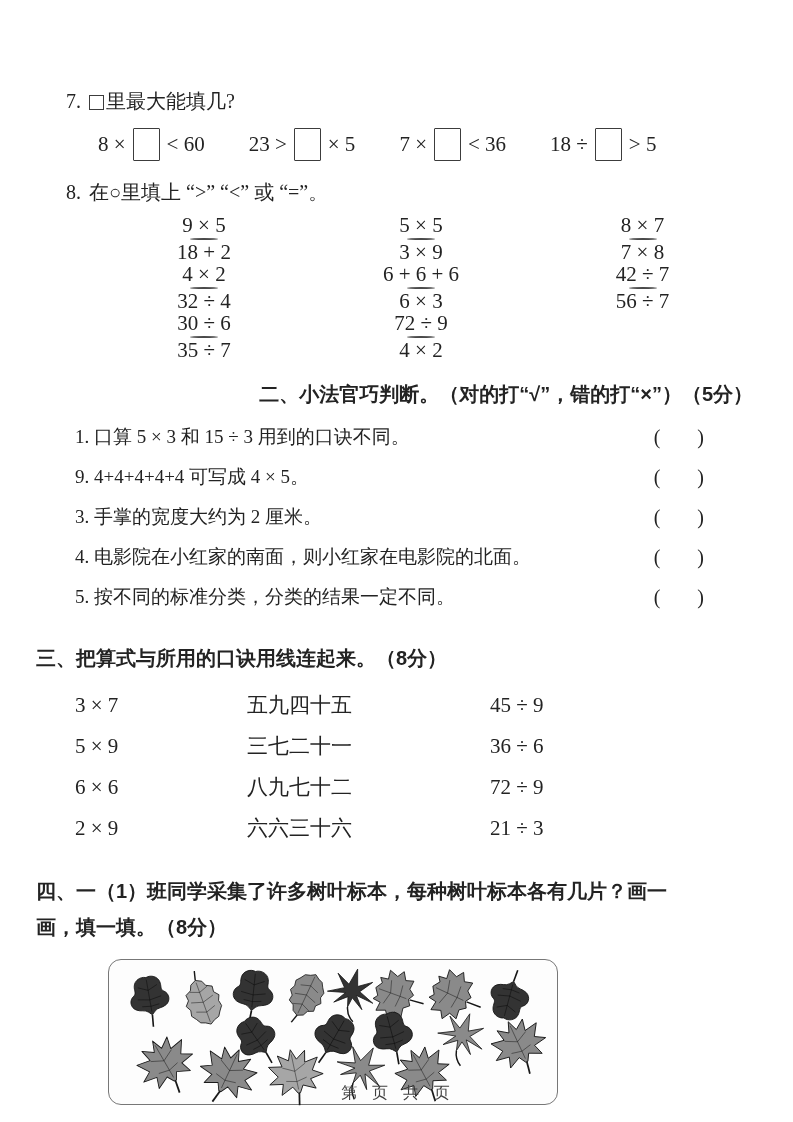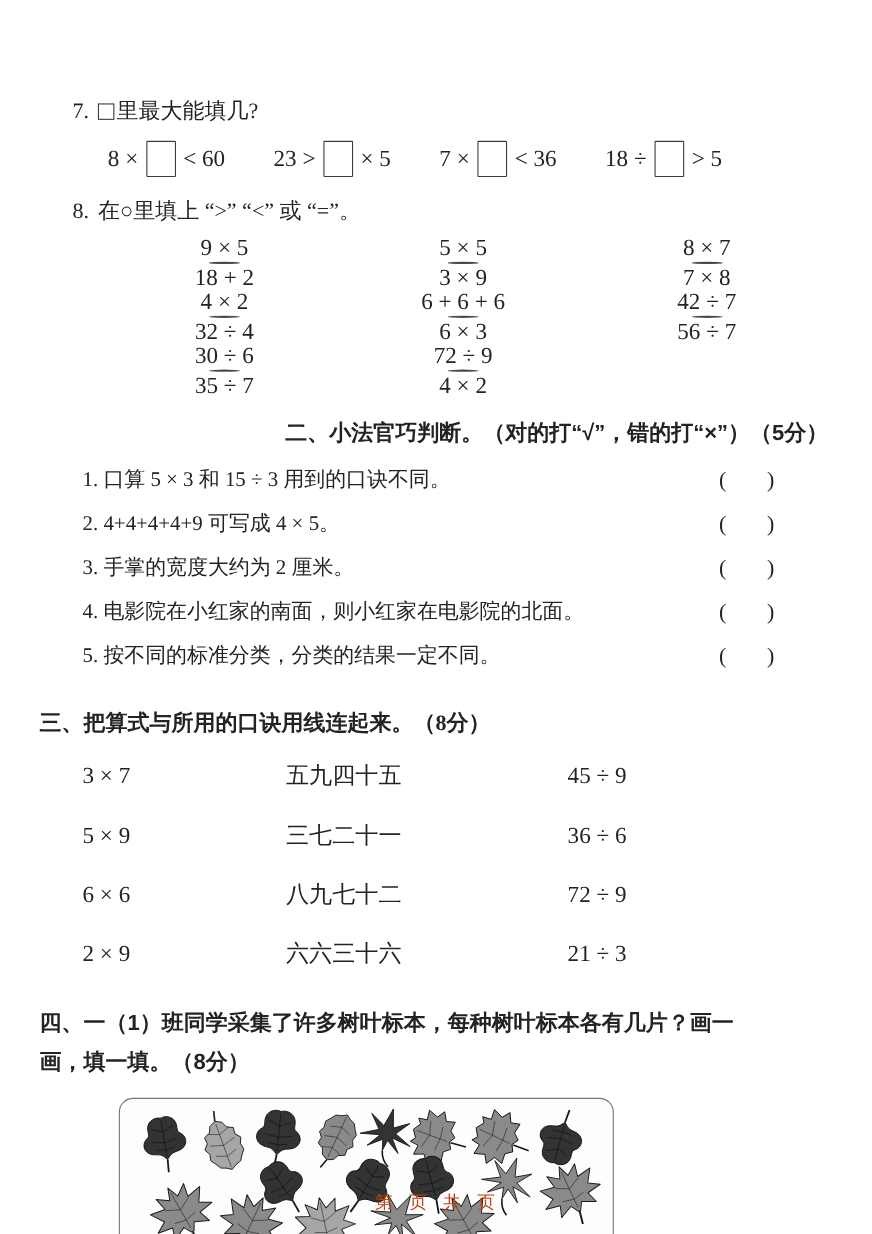--- a/index.html
+++ b/index.html
@@ -43,54 +43,53 @@
   .blank-circle {
     display:inline-block; width:28px; height:33px;
     border:1.4px solid #4a4a4a; border-radius:50%; margin:0 5px;
   }
   
   .sec-heading {
     font-family:"Liberation Sans","DejaVu Sans",sans-serif;
     font-weight:700; font-size:20px; line-height:30px;
   }
   .h2 { margin-top:28px;text-align:right; }
-  .h3 { margin-top:26px;font-family:Liberation Serif, serif; }
+  .h3 { margin-top:26px; }
   .h4 { margin-top:24px; line-height:36px; }
   
   .stmts { margin:8px 0 0 39px; width:630px; font-size:19px; }
   .stmt {
     display:flex; justify-content:space-between; align-items:center;
     height:40px; line-height:40px; white-space:nowrap;
   }
   .ans { white-space:pre; font-size:20px; letter-spacing:1px; }
   
   .match-grid {
     margin:12px 0 0 39px;
     display:grid;
     grid-template-columns:172px 243px auto;
     font-size:21px;
-    gap:13px;
   }
   .match-grid span { height:41px; line-height:41px; white-space:nowrap; }
   
   .leaves-box {
     position:relative;
     margin:14px 0 0 72px;
     width:450px; height:146px;
     border:1.6px solid #777;
     border-radius:13px;
     background:#fdfdfd;
   }
   .leaf { position:absolute; overflow:visible; }
   
   .footer {
     position:absolute; left:0; bottom:18px; width:100%;
     text-align:center; font-size:16px; white-space:pre;
     font-family:"Liberation Sans","DejaVu Sans",sans-serif;
-    color:#c2410c; letter-spacing:2px;
+    color:#404040; letter-spacing:2px;
   }
 </style>
 </head>
 <body>
 
 <svg width="0" height="0" style="position:absolute" aria-hidden="true">
   <defs>
     <symbol id="lf-maple" viewBox="0 0 100 100">
       <path d="M50 2 L57 20 L74 8 L70 28 L93 24 L80 44 L97 54 L74 58 L80 76 L59 66 L52 78 L48 78 L41 66 L20 76 L26 58 L3 54 L20 44 L7 24 L30 28 L26 8 L43 20 Z" fill="currentColor" stroke="#1a1a1a" stroke-width="1.5" stroke-linejoin="round"></path>
       <path d="M50 78 L46 99" stroke="#1a1a1a" stroke-width="3" fill="none"></path>
@@ -192,21 +191,21 @@
       </div>
   </div>
 
   <div class="sec-heading h2">二、小法官巧判断。（对的打“√”，错的打“×”）（5分）</div>
   <div class="stmts">
     <div class="stmt">
         <span>1. 口算 5 × 3 和 15 ÷ 3 用到的口诀不同。</span>
         <span class="ans">(      )</span>
       </div>
     <div class="stmt">
-        <span>2. 4+4+4+4+9 可写成 4 × 5。</span>
+        <span>9. 4+4+4+4+4 可写成 4 × 5。</span>
         <span class="ans">(      )</span>
       </div>
     <div class="stmt">
         <span>3. 手掌的宽度大约为 2 厘米。</span>
         <span class="ans">(      )</span>
       </div>
     <div class="stmt">
         <span>4. 电影院在小红家的南面，则小红家在电影院的北面。</span>
         <span class="ans">(      )</span>
       </div>

